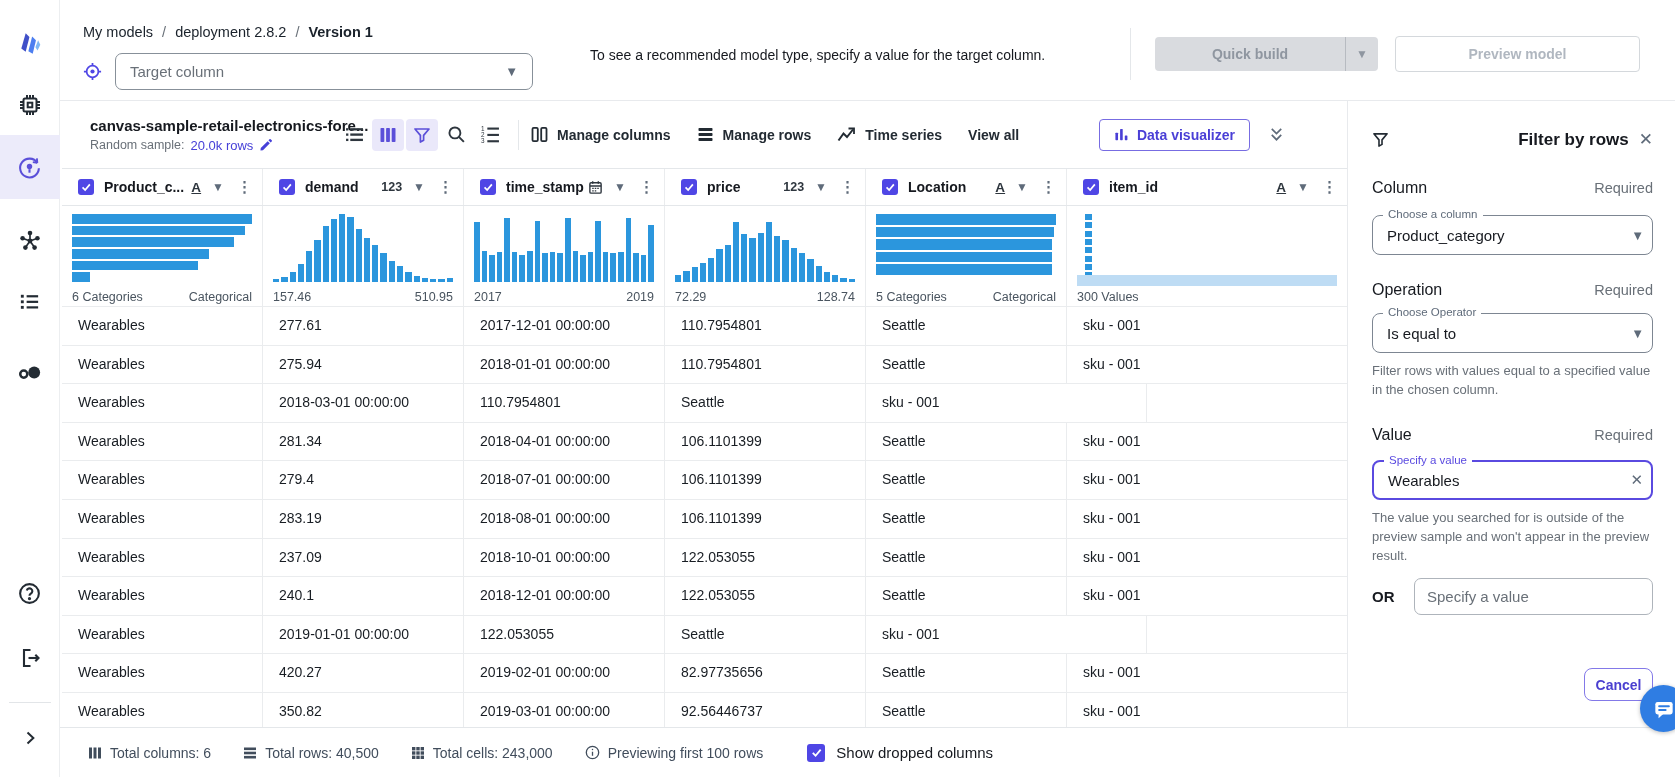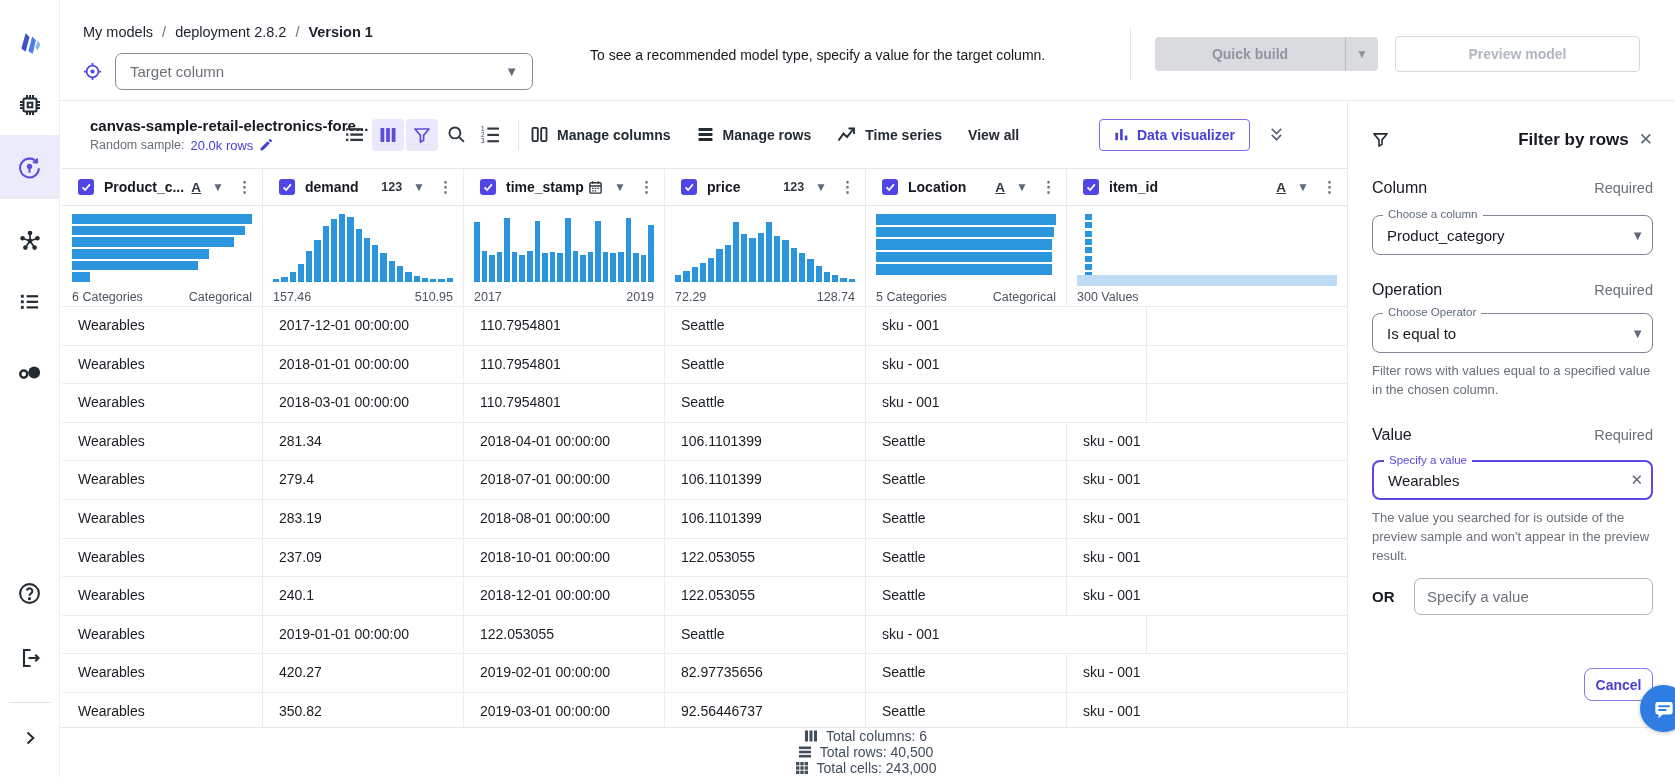--- a/index.html
+++ b/index.html
@@ -82,21 +82,21 @@
   .mat-field.focused { border:2px solid #5a4ae0; }
   .mat-field.focused .mat-label { color:#5a4ae0; }
   .fp-help { margin-top:8px; font-size:13px; color:#697078; line-height:19px; }
   .or-row { margin-top:13px; display:flex; align-items:center; }
   .or-label { font-size:15px; font-weight:bold; color:#16191f; width:42px; }
   .or-input { flex:1; height:37px; border:1px solid #aeb4bb; border-radius:7px; padding:0 12px; font-size:15px; color:#697078; display:flex; align-items:center; }
   .fp-cancel-row { margin-top:53px; display:flex; justify-content:flex-end;align-items:flex-end; }
   .btn-cancel { width:69px; height:33px; border:1px solid #8379e8; border-radius:8px; background:#fff; color:#4a3fd0; font-weight:bold; font-size:14px; display:flex; align-items:center; justify-content:center; cursor:pointer; }
 
   
-  .status-bar { position:absolute; left:60px; top:727px; width:1615px; height:50px; background:#fff; border-top:1px solid #e4e7ea; display:flex; align-items:center; padding-left:28px;flex-direction:column; }
+  .status-bar { position:absolute; left:60px; top:727px; width:1615px; height:50px; background:#fff; border-top:1px solid #e4e7ea; display:flex; align-items:center; padding-left:28px; }
   .sb-item { display:flex; align-items:center; gap:8px; font-size:14px; color:#414d5c; margin-right:32px; }
   .sb-item svg { color:#414d5c; }
   .sb-check { display:flex; align-items:center; gap:11px; margin-left:12px; font-size:15px; color:#16191f; }
   .cb18 { width:18px; height:18px; border-radius:3px; background:#4f46e5; display:flex; align-items:center; justify-content:center; cursor:pointer; }
   .cb18 svg { width:13px; height:13px; }
 
   .chat-bubble { position:absolute; left:1640px; top:685px; width:47px; height:47px; border-radius:50%; background:#2f7de3; display:flex; align-items:center; justify-content:center; z-index:9; cursor:pointer; box-shadow:0 1px 4px rgba(0,0,0,.25); }
 </style>
 </head>
 <body>
@@ -516,27 +516,29 @@
             </div>
             <div class="stats">
               <span>300 Values</span>
               <span></span>
             </div>
           </div>
         </div>
       <div id="grid-body">
           <div class="grow">
             <div class="gcell gtd" style="width: 201px;">Wearables</div>
+            <div class="gcell gtd" style="width: 201px;">277.61</div>
             <div class="gcell gtd" style="width: 201px;">2017-12-01 00:00:00</div>
             <div class="gcell gtd" style="width: 201px;">110.7954801</div>
             <div class="gcell gtd" style="width: 201px;">Seattle</div>
             <div class="gcell gtd" style="width: 281px;">sku - 001</div>
           </div>
           <div class="grow">
             <div class="gcell gtd" style="width: 201px;">Wearables</div>
+            <div class="gcell gtd" style="width: 201px;">275.94</div>
             <div class="gcell gtd" style="width: 201px;">2018-01-01 00:00:00</div>
             <div class="gcell gtd" style="width: 201px;">110.7954801</div>
             <div class="gcell gtd" style="width: 201px;">Seattle</div>
             <div class="gcell gtd" style="width: 281px;">sku - 001</div>
           </div>
           <div class="grow">
             <div class="gcell gtd" style="width: 201px;">Wearables</div>
             <div class="gcell gtd" style="width: 201px;">2018-03-01 00:00:00</div>
             <div class="gcell gtd" style="width: 201px;">110.7954801</div>
             <div class="gcell gtd" style="width: 201px;">Seattle</div>

